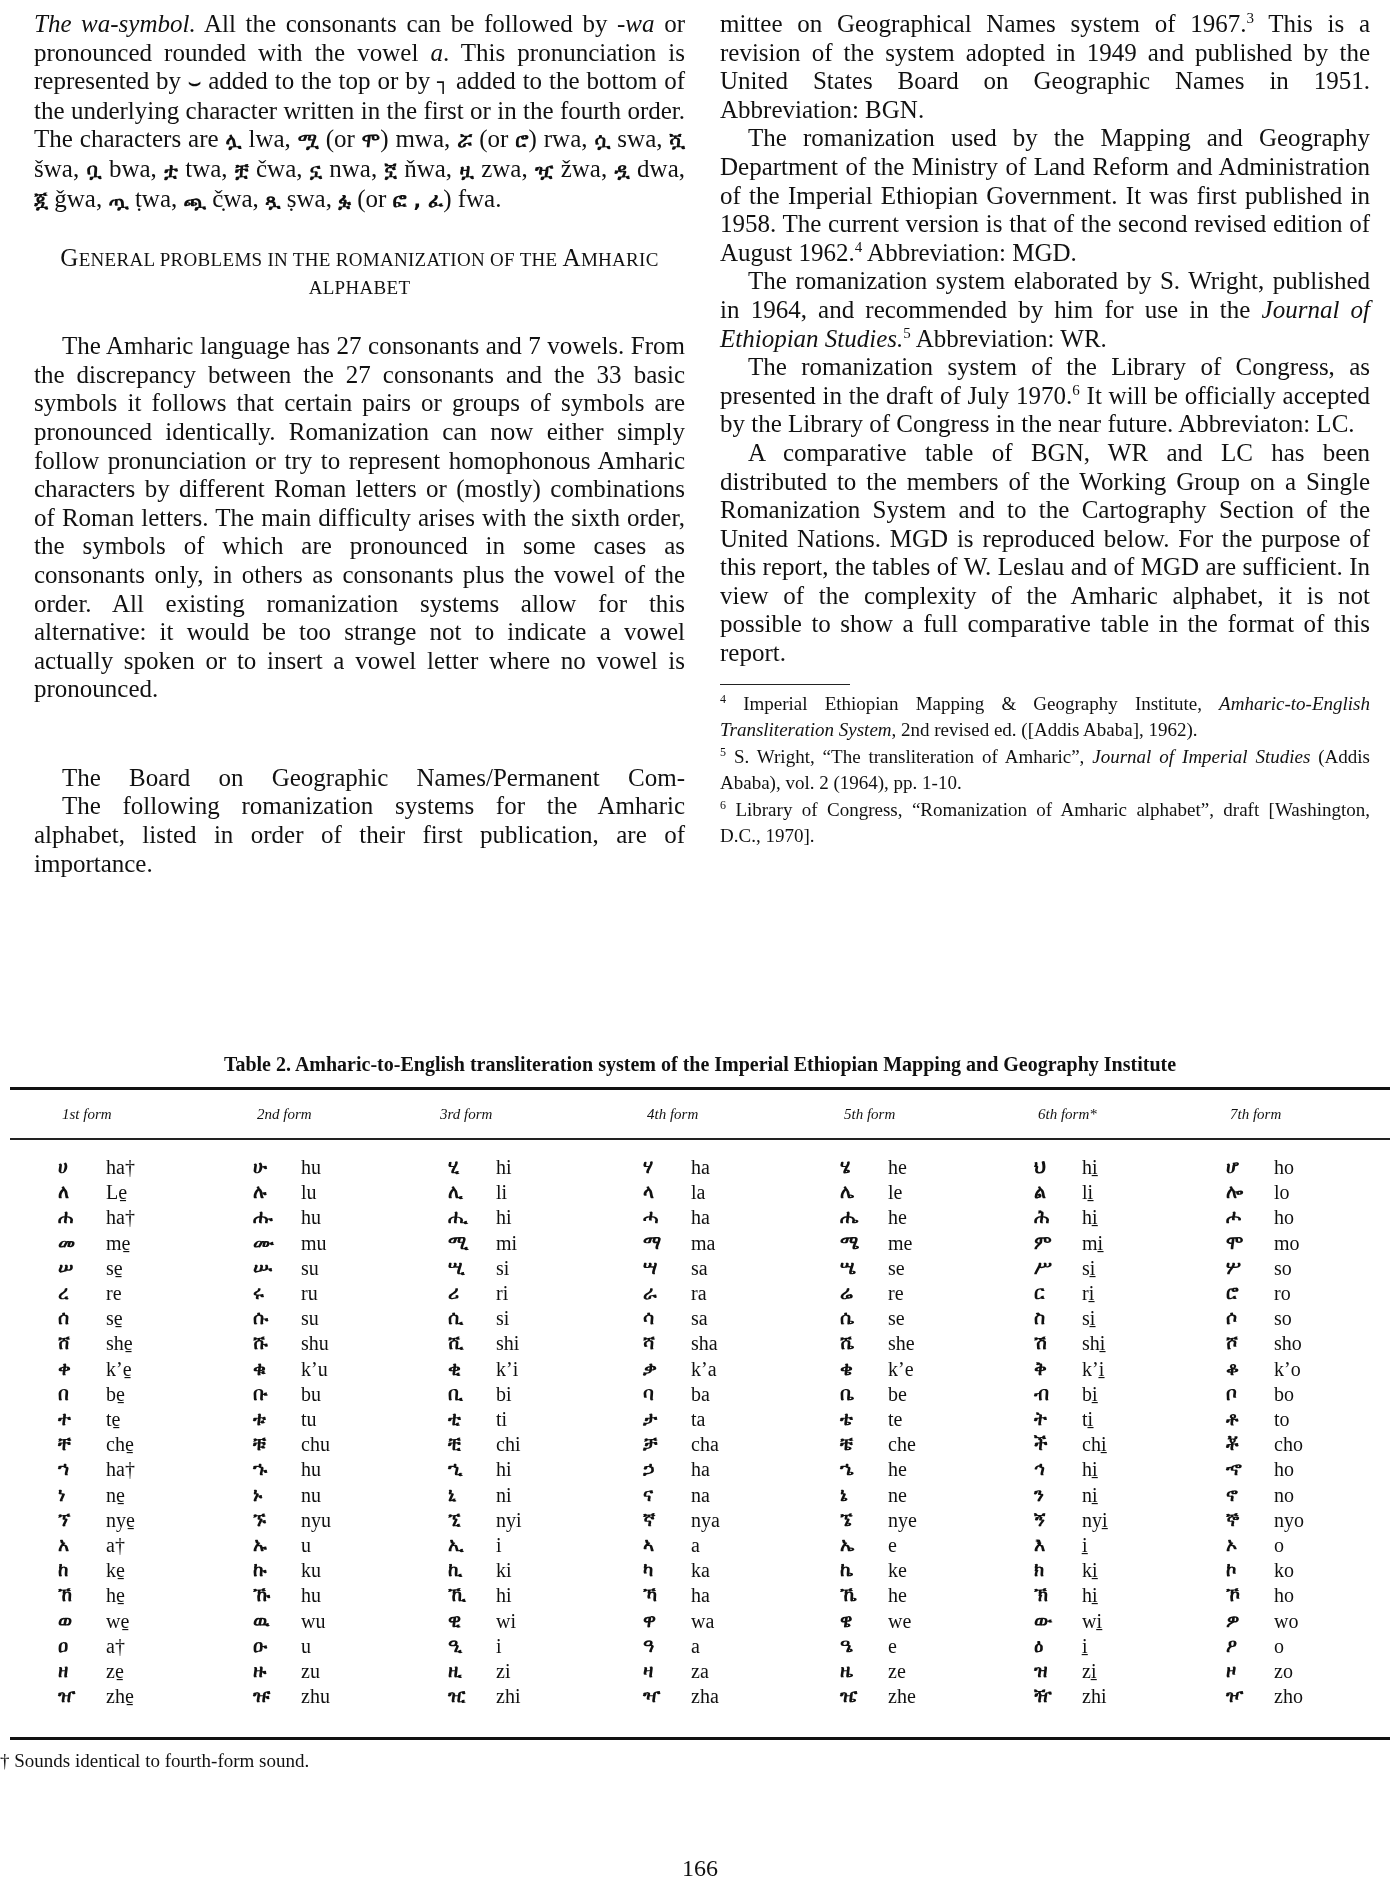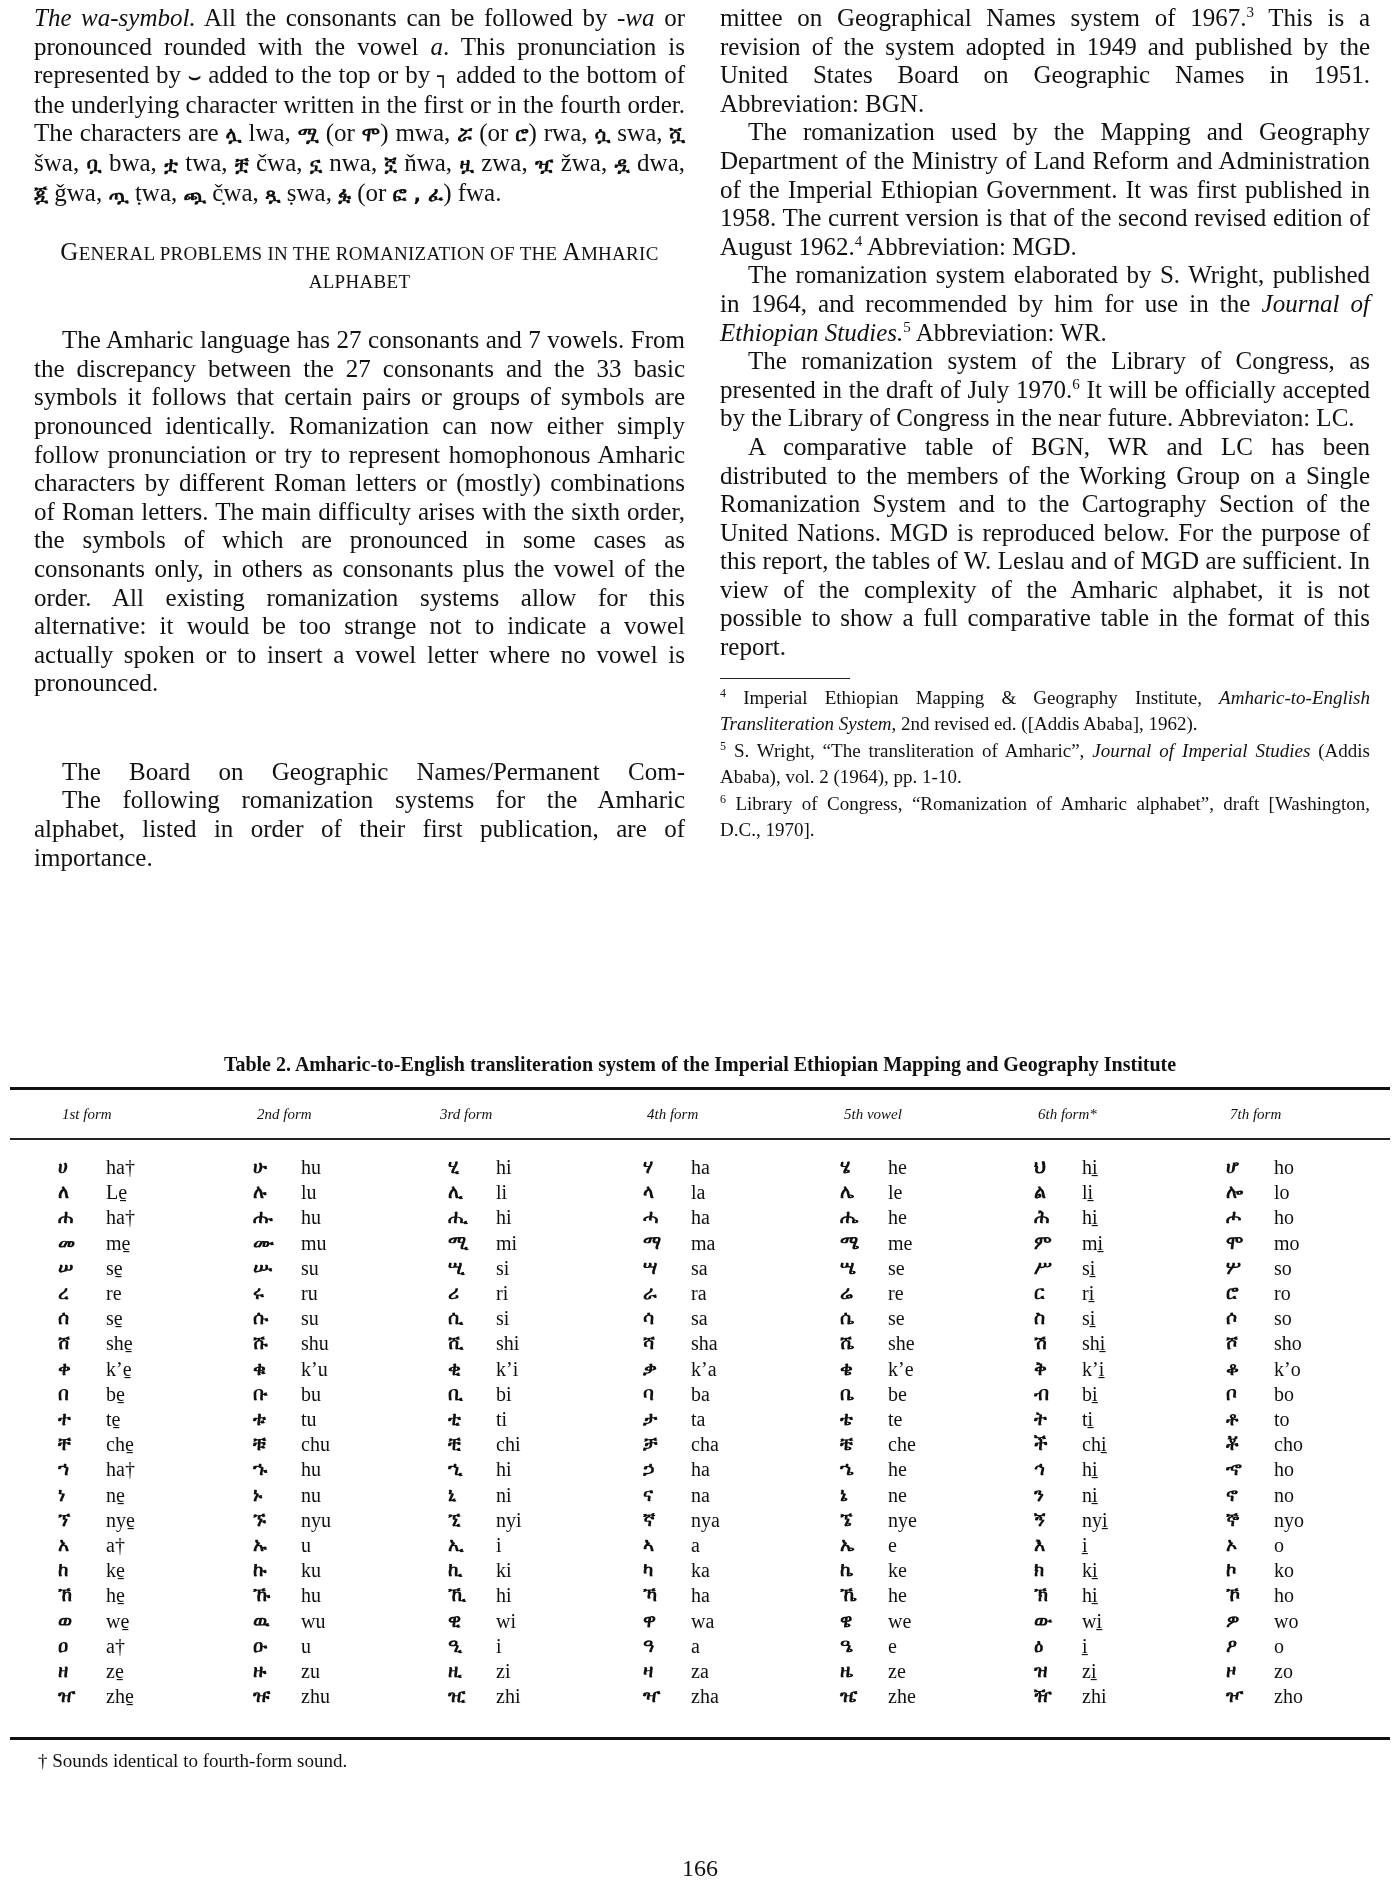--- a/index.html
+++ b/index.html
@@ -1,17 +1,17 @@
 <!DOCTYPE html>
 <html><head>
 <meta charset="utf-8">
 <style>
   html, body { margin: 0; padding: 0; background: #ffffff; }
   body { width: 1400px; height: 1896px; position: relative; overflow: hidden; color: #111; font-family: "Liberation Serif", "DejaVu Serif", serif; }
-  .col { position: absolute; top: 4px; font-size: 25px; line-height: 28.6px; text-align: justify; }
+  .col { position: absolute; top: 10px; font-size: 25px; line-height: 28.6px; text-align: justify; }
   .col-left { left: 34px; width: 651px; }
   .col-right { left: 720px; width: 650px; }
   .col p { margin: 0; text-indent: 0; }
   .col p.ind { text-indent: 28px; }
   .heading { font-size: 19px; line-height: 28px; text-align: center; letter-spacing: 0.3px; margin: 0; }
   .heading .cap { font-size: 25px; }
   .gap-m { height: 30px; }
   sup { font-size: 15px; line-height: 0; vertical-align: 9px; }
   .fn-rule { border-top: 1px solid #222; width: 130px; margin: 16px 0 6px 0; }
   .fn { font-size: 19px; line-height: 26.5px; text-align: justify; margin: 0; text-indent: 24px; }
@@ -65,21 +65,21 @@
     </div>
 </div>
 
 <div class="table-title">Table 2. Amharic-to-English transliteration system of the Imperial Ethiopian Mapping and Geography Institute</div>
 <div class="rule-thick" style="top:1087px;"></div>
 <div class="th-row" id="th-row">
     <span style="left: 62px;">1st form</span>
     <span style="left: 257px;">2nd form</span>
     <span style="left: 440px;">3rd form</span>
     <span style="left: 647px;">4th form</span>
-    <span style="left: 844px;">5th vowel</span>
+    <span style="left: 844px;">5th form</span>
     <span style="left: 1038px;">6th form*</span>
     <span style="left: 1230px;">7th form</span>
   </div>
 <div class="rule-thin" style="top:1138px;"></div>
 <div class="grid" id="grid">
     <div class="trow" style="top: 0px;">
       <div class="cell" style="left: 58px;">
         <span class="ch">ሀ</span>
         <span class="tr">ha†</span>
       </div>
@@ -735,16 +735,16 @@
       </div>
       <div class="cell" style="left: 1226px;">
         <span class="ch">ዦ</span>
         <span class="tr">zho</span>
       </div>
     </div>
   </div>
 <div class="rule-thick" style="top:1737px;"></div>
 
 <div class="tfoot" style="top:1748px;">
-  <p style="padding-left:38px;">† Sounds identical to fourth-form sound.</p>
+  <p style="">† Sounds identical to fourth-form sound.</p>
 </div>
 
 <div class="page-num">166</div>
 
 </body></html>

